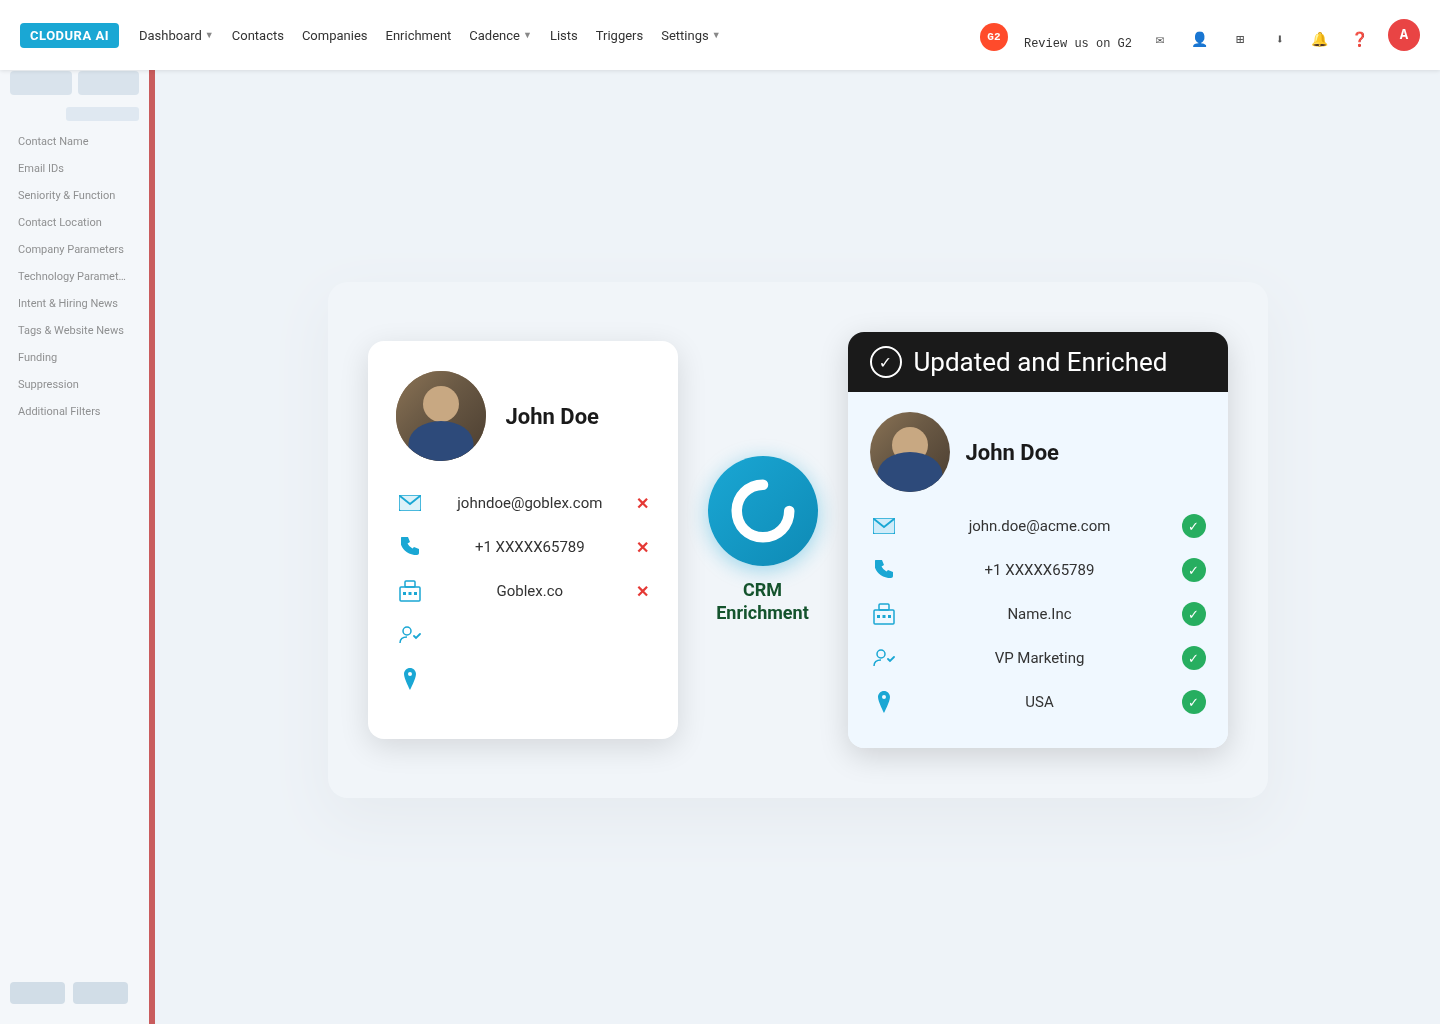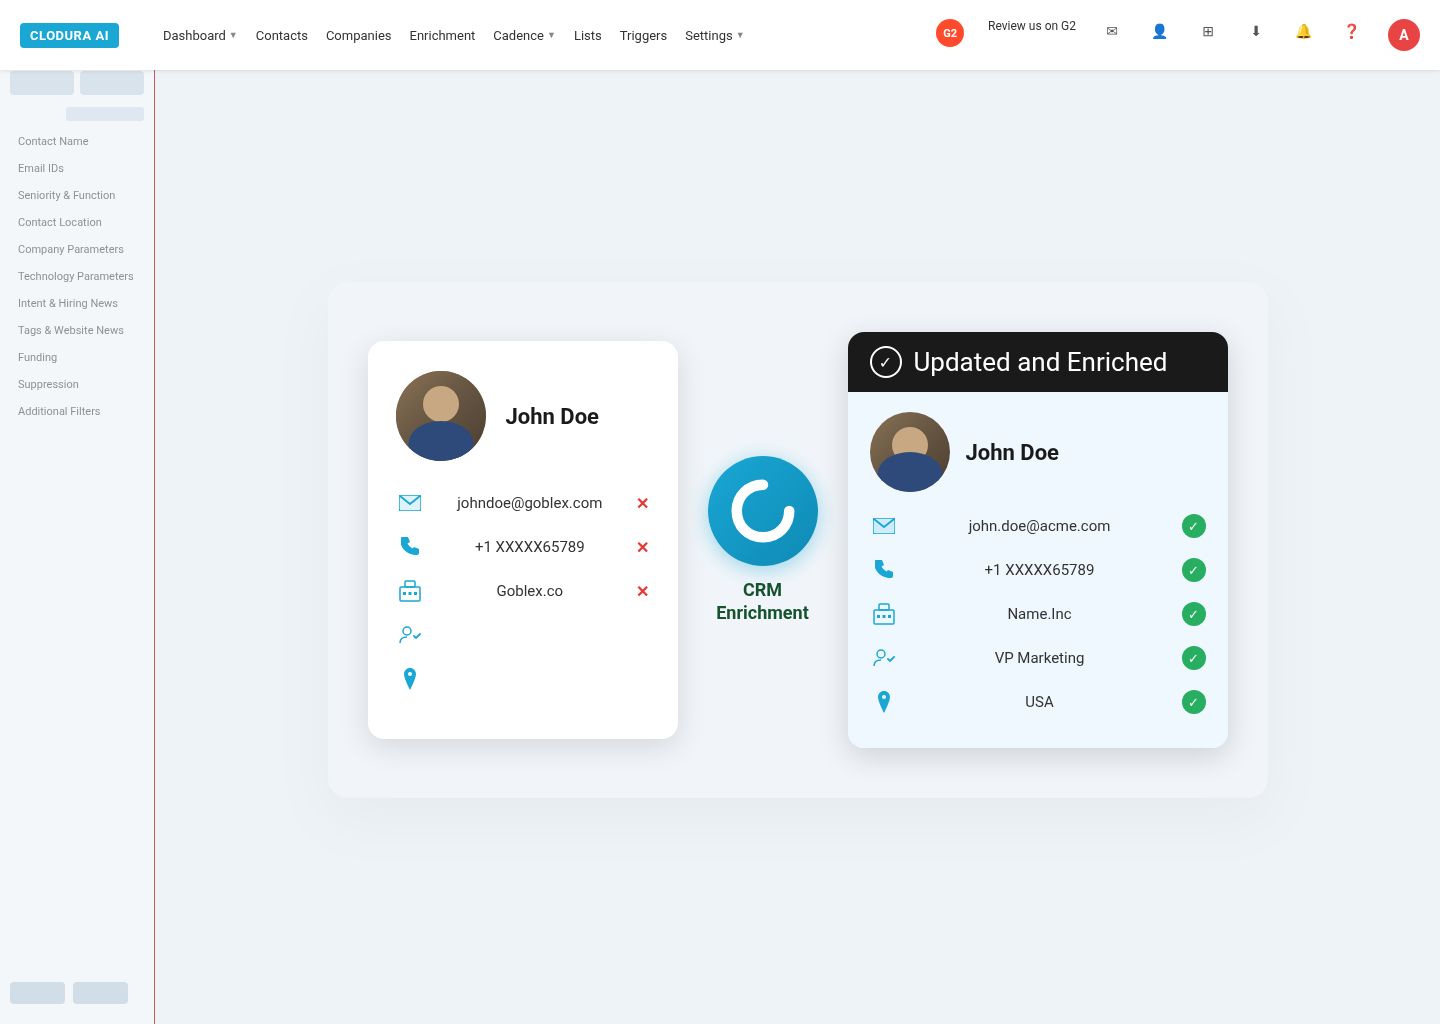--- a/index.html
+++ b/index.html
@@ -32,35 +32,35 @@
       font-size: 13px;
       padding: 5px 10px;
       border-radius: 4px;
       letter-spacing: 0.5px;
     }
     .nav-links {
       display: flex;
       gap: 18px;
       align-items: flex-end;
       flex: 1;
-      margin-left: 24px;
     }
     .nav-link {
       font-size: 13px;
       color: #333;
       cursor: pointer;
       display: flex;
       align-items: center;
       gap: 3px;
     }
     .nav-link .arrow { font-size: 9px; color: #888; }
     .nav-right {
       display: flex;
-      align-items: flex-start;
-      gap: 24px;
+      align-items: flex-end;
+      gap: 16px;
+      font-family: Liberation Mono, monospace;
     }
     .g2-badge {
       background: #ff4b2b;
       color: #fff;
       border-radius: 50%;
       width: 28px; height: 28px;
       display: flex; align-items: center; justify-content: center;
       font-size: 11px; font-weight: 700;
     }
     .review-text { font-size: 12px; color: #333; }
@@ -83,21 +83,21 @@
       position: absolute;
       top: 56px; left: 0; right: 0; bottom: 0;
       display: flex;
     }
 
     
     .sidebar {
       width: 155px;
       background: #f7f9fb;
       padding: 15px 10px;
-      border-right: 1px solid #b91c1c;
+      border-right: 6px solid #b91c1c;
       opacity: 0.7;
     }
     .sidebar-item {
       font-size: 11px;
       color: #666;
       padding: 6px 8px;
       margin-bottom: 2px;
       border-radius: 4px;
       white-space: nowrap;
       overflow: hidden;

